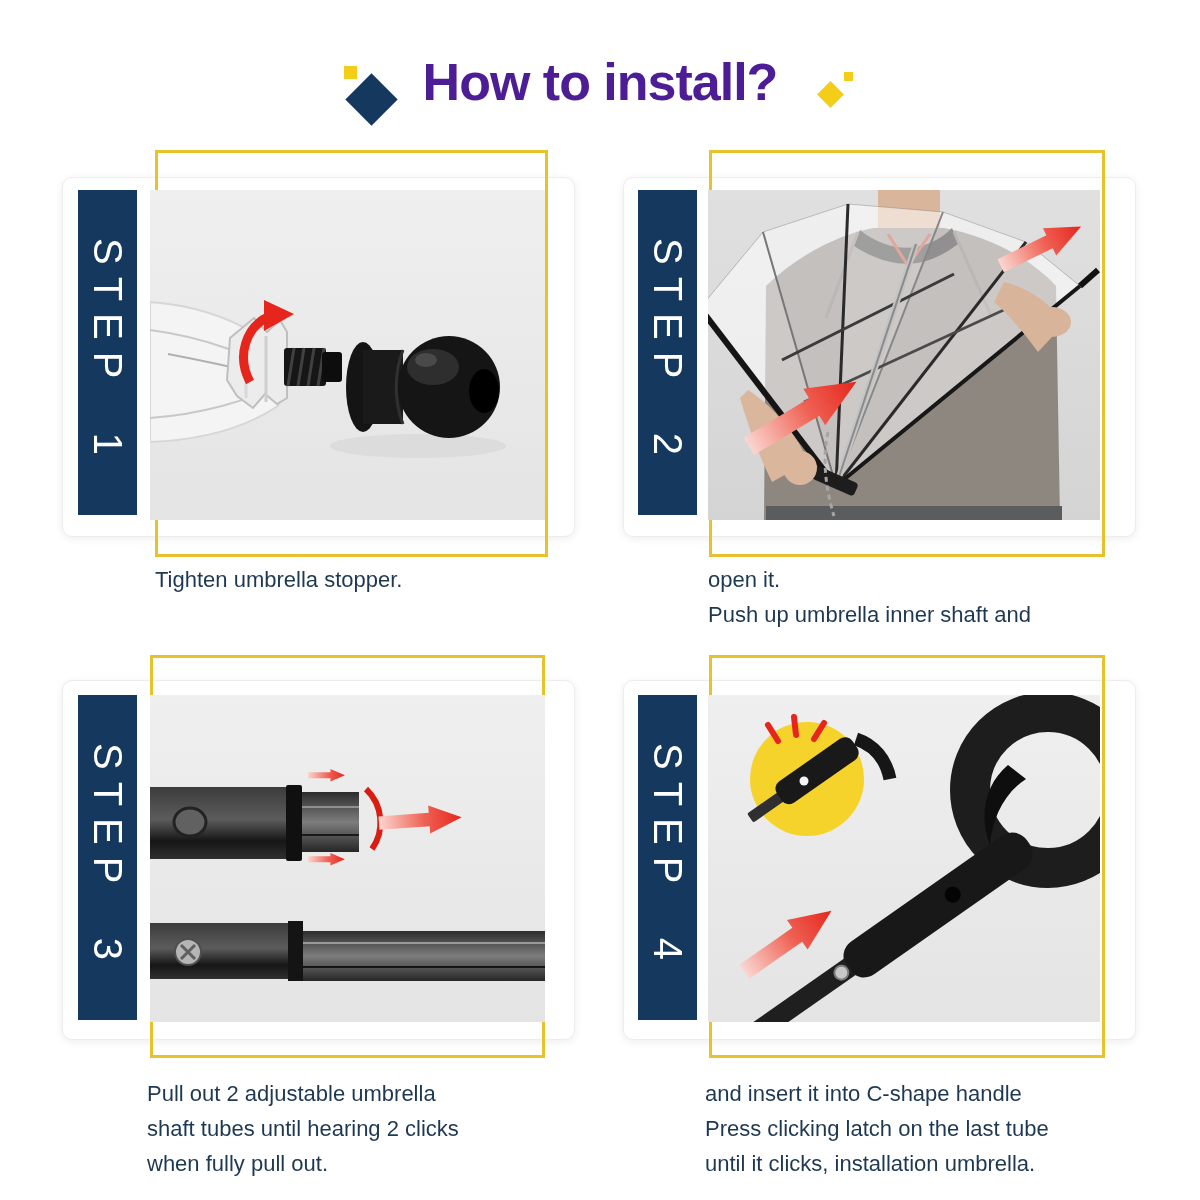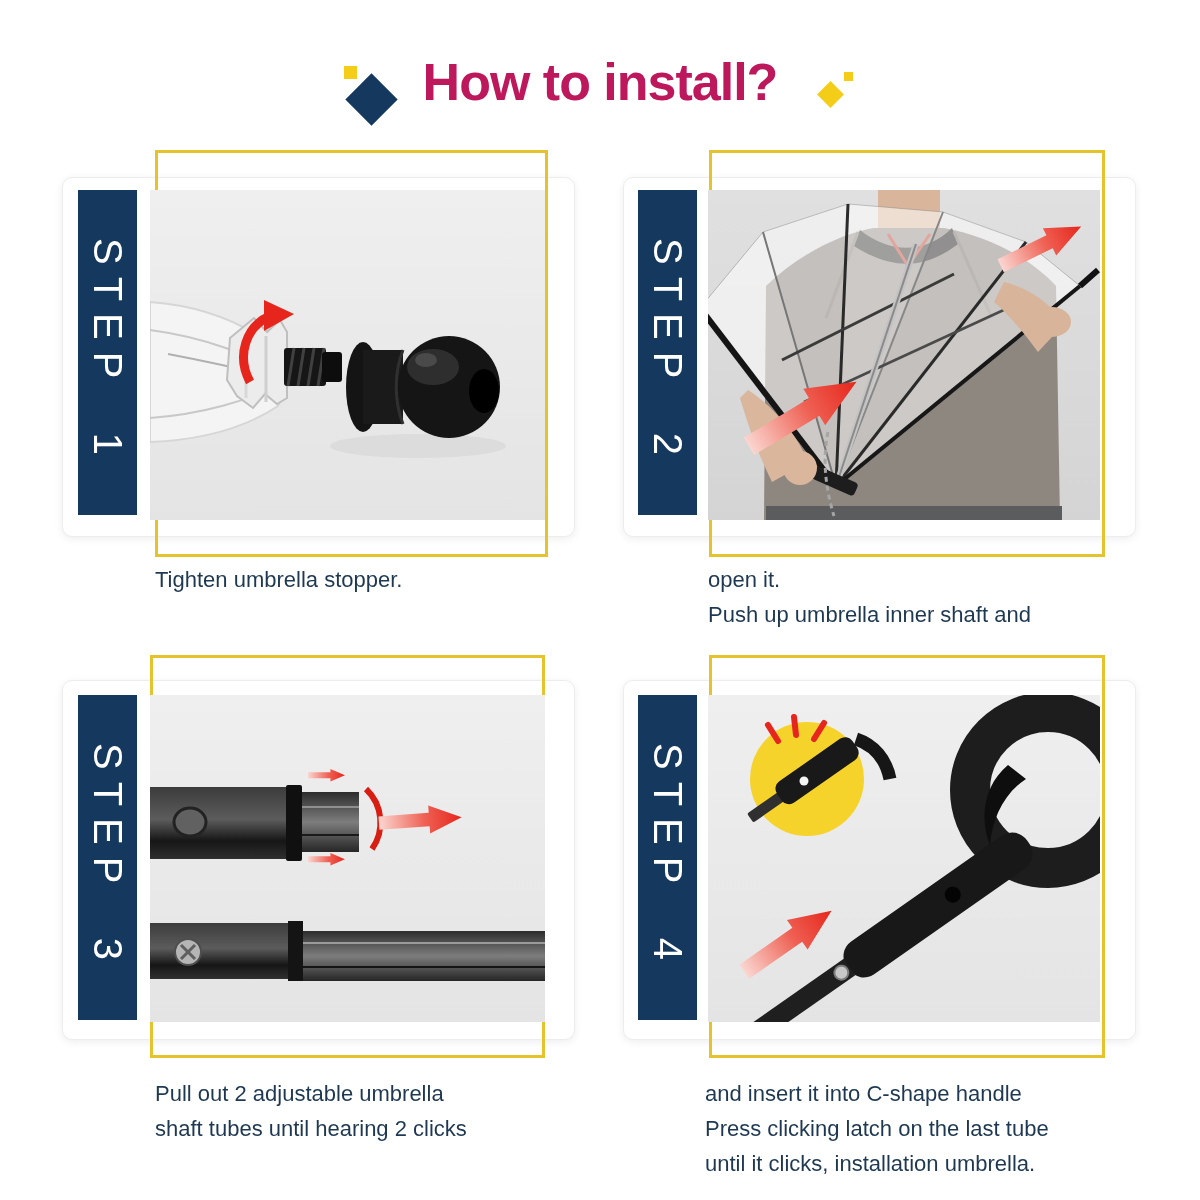--- a/index.html
+++ b/index.html
@@ -3,21 +3,21 @@
 <meta charset="utf-8">
 <style>
   html,body{margin:0;padding:0;background:#fff;}
   .page{position:relative;width:1200px;height:1200px;background:#ffffff;
         font-family:"Liberation Sans","DejaVu Sans",sans-serif;overflow:hidden;}
 
   
   .title-row{position:absolute;left:0;top:0;width:1200px;height:140px;}
   .page-title{position:absolute;left:0;top:52px;width:1200px;margin:0;
               text-align:center;font-size:52px;font-weight:700;letter-spacing:-1px;
-              color:#be185d;}
+              color:#4c1d95;}
   .deco{position:absolute;}
   .deco-left{left:344px;top:66px;width:62px;height:62px;}
   .deco-right{left:812px;top:68px;width:52px;height:52px;}
   .sq{position:absolute;background:#f3cd17;}
   .sq-l{left:0;top:0;width:13px;height:13px;}
   .sq-r{left:32px;top:4px;width:9px;height:9px;}
   .dia{position:absolute;transform:rotate(45deg);}
   .dia-navy{left:9px;top:15px;width:37px;height:37px;background:#14385e;}
   .dia-yellow{left:9px;top:17px;width:19px;height:19px;background:#f3cd17;}
 
@@ -211,23 +211,24 @@
           <rect x="138" y="226" width="15" height="60" fill="#141414"></rect>
           <circle cx="38" cy="257" r="13" fill="#b5b5b5" stroke="#4e4e4e" stroke-width="2"></circle>
           <line x1="31" y1="250" x2="45" y2="264" stroke="#5f5f5f" stroke-width="3"></line>
           <line x1="31" y1="264" x2="45" y2="250" stroke="#5f5f5f" stroke-width="3"></line>
           <rect x="153" y="236" width="242" height="50" fill="url(#shaftGrad)"></rect>
           <line x1="153" y1="248" x2="395" y2="248" stroke="#9a9a9a" stroke-width="2"></line>
           <line x1="153" y1="272" x2="395" y2="272" stroke="#151515" stroke-width="2"></line>
         </g>
       </svg>
     </div>
-    <div class="caption" style="left:147px;top:1076px;width:440px;margin-left:8px;">
+    <div class="caption" style="left:147px;top:1076px;width:440px;">
       <span>Pull out 2 adjustable umbrella</span>
       <span>shaft tubes until hearing 2 clicks</span>
+      <span>when fully pull out.</span>
     </div>
   </section>
 
   <section>
     <div class="frame" style="left:709px;top:655px;width:390px;height:397px;"></div>
     <div class="card" style="left:623px;top:680px;width:511px;height:358px;"></div>
     <div class="banner" style="left:638px;top:695px;width:59px;height:325px;">
       <span>STEP 4</span>
     </div>
     <div class="photo" style="left:708px;top:695px;width:392px;height:327px;">

